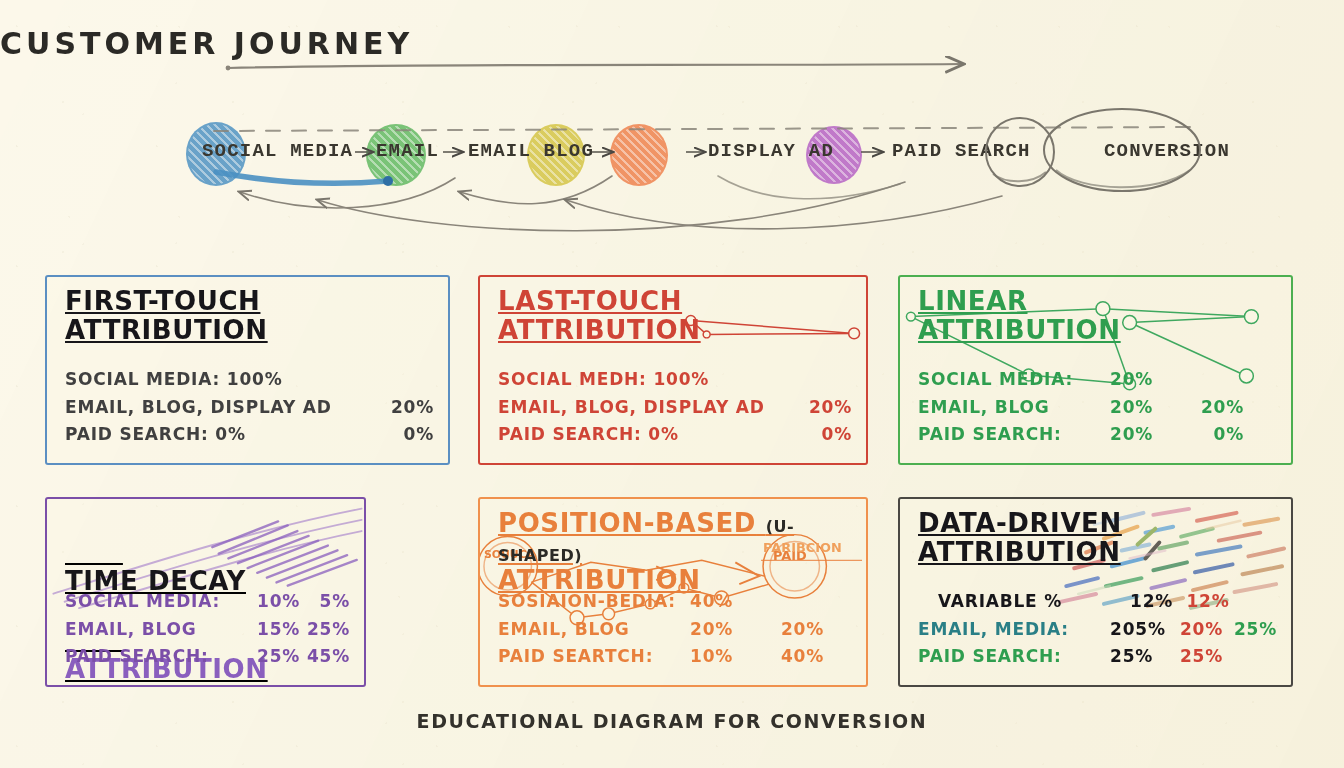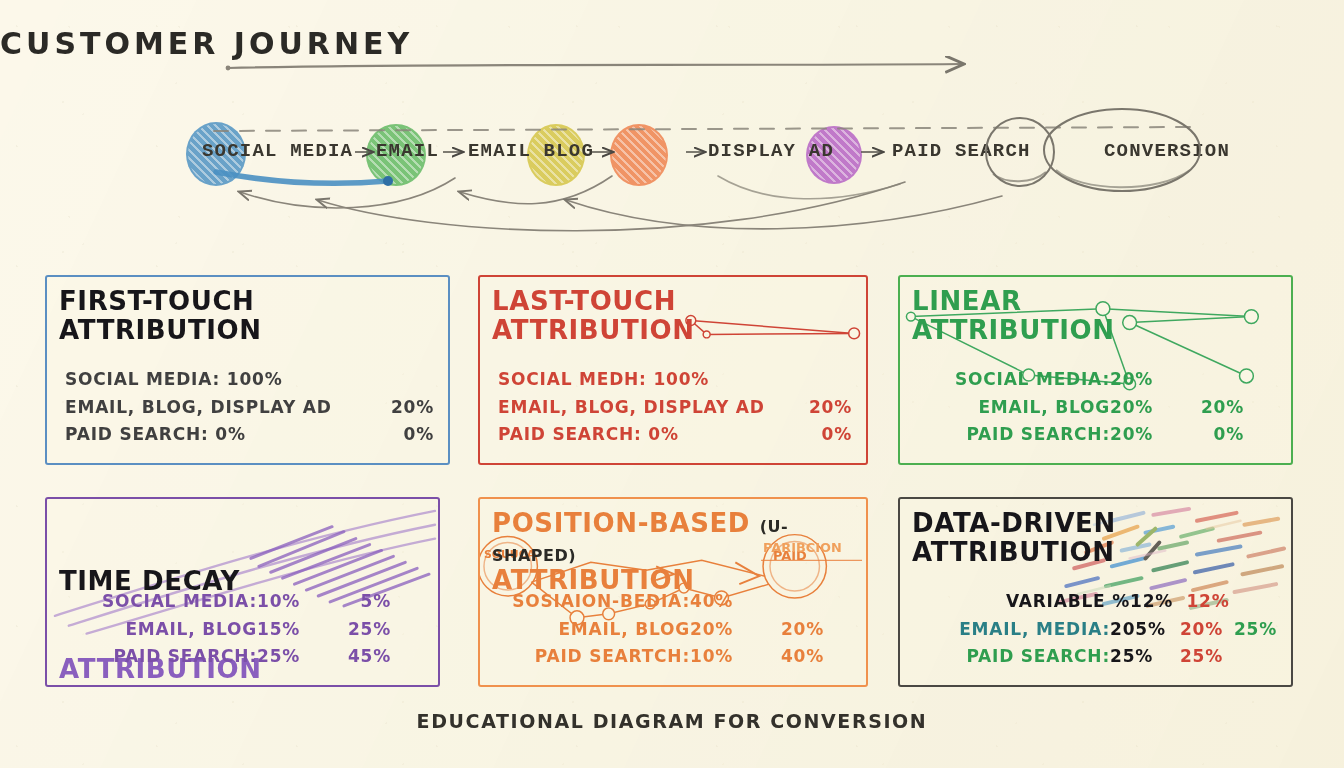--- a/index.html
+++ b/index.html
@@ -76,27 +76,28 @@
   .card {
     position: absolute;
     box-sizing: border-box;
     border: 2px solid #888;
     border-radius: 3px;
     overflow: hidden;
     background: rgba(250,246,228,.25);
   }
   .card-title {
     position: absolute;
-    left: 12px; top: 10px;
+    left: 18px; top: 10px;
     font-size: 26px;
     font-weight: 700;
     line-height: 1.12;
     letter-spacing: .6px;
     white-space: pre;
     z-index: 4;
+    text-decoration: underline;
   }
   .card-title .sub {
     font-size: 16px;
     letter-spacing: .5px;
     color: #2b2a26;
   }
   .rows {
     position: absolute;
     left: 18px; bottom: 14px;
     right: 14px;
@@ -111,21 +112,21 @@
     line-height: 1.62;
     white-space: nowrap;
   }
   .row .lbl { flex: 0 0 auto; }
   .row .v1  { margin-left: auto; }
   .row .v2  { width: 64px; text-align: right; }
   .row .v3  { width: 64px; text-align: right; }
 
   
   .rows.cols-inline .row .lbl { flex: 0 0 auto; }
-  .rows.cols-fixed .row .lbl { flex: 0 0 192px; text-align: right; }
+  .rows.cols-fixed .row .lbl { flex: 0 0 192px; }
   .rows.cols-fixed .row .v1 { width: 70px; margin-left: 0; text-align: left; }
 
   svg.overlay { position: absolute; inset: 0; overflow: visible; z-index: 3; }
   #bg-svg { position: absolute; inset: 0; z-index: 1; }
 
   #footer-caption {
     position: absolute;
     left: 0; width: 1344px;
     top: 710px;
     text-align: center;
@@ -287,21 +288,21 @@
         <span class="v2">20%</span>
       </div>
       <div class="row">
         <span class="lbl">PAID SEARCH:</span>
         <span class="v1">20%</span>
         <span class="v2">0%</span>
       </div>
     </div>
   </div>
 
-  <div class="card" style="left:45px; top:497px; width:395px; height:190px; border-color:#7b4fa8;">
+  <div class="card" style="left:45px; top:497px; width:321px; height:190px; border-color:#7b4fa8;">
     <svg class="overlay" viewBox="0 0 395 190">
       <g stroke="#9a6fc8" stroke-width="2.4" stroke-linecap="round" opacity=".55">
         <path d="M8,118 C 110,86 250,40 392,12" fill="none"></path>
         <path d="M22,128 C 130,94 262,52 392,26" fill="none"></path>
         <path d="M40,136 C 150,104 272,64 392,40" fill="none"></path>
       </g>
       <g stroke="#8a5fbe" stroke-width="3" stroke-linecap="round" opacity=".75">
         <path d="M214,68 L300,33" fill="none"></path>
         <path d="M226,74 L312,40" fill="none"></path>
         <path d="M238,80 L326,46" fill="none"></path>

